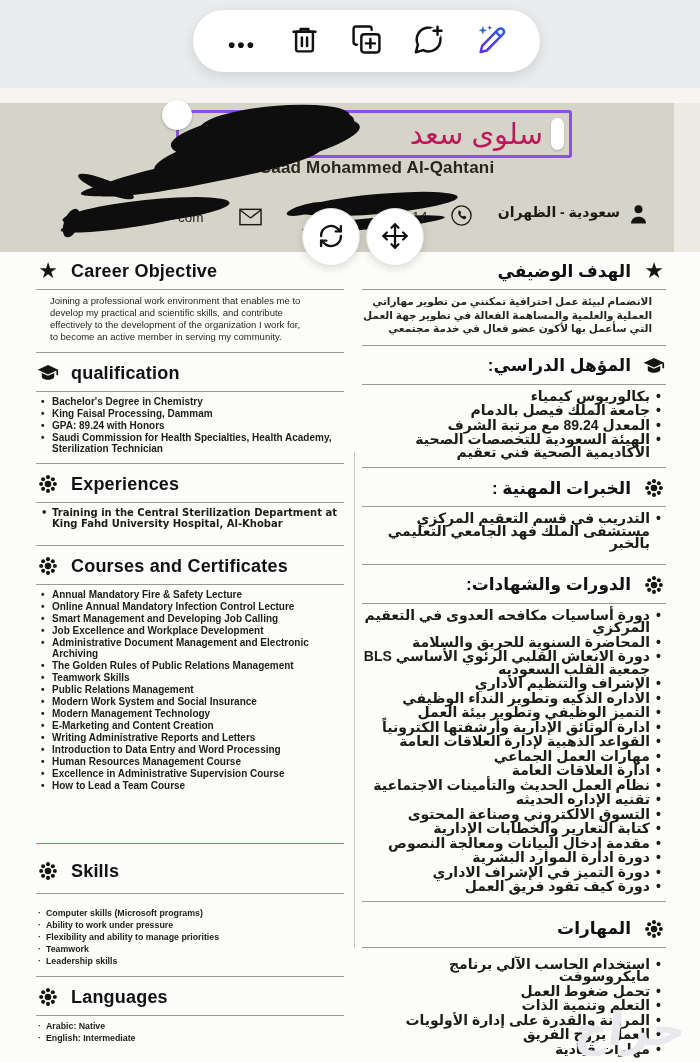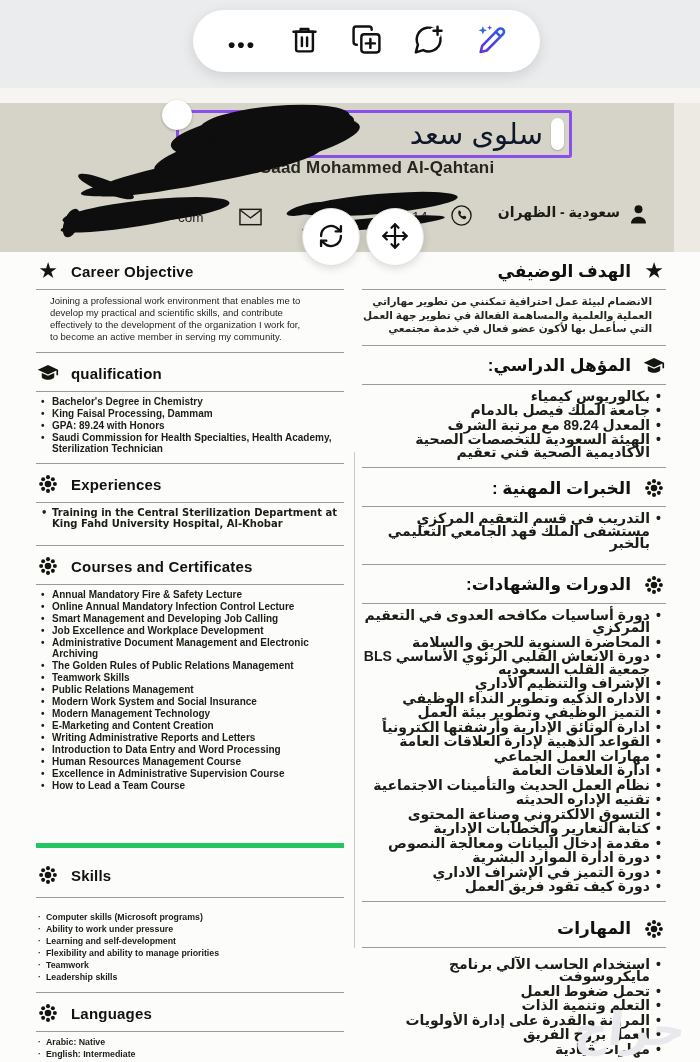--- a/index.html
+++ b/index.html
@@ -21,21 +21,21 @@
   .page-top-strip { position:absolute; top:88px; left:0; width:700px; height:15px; background:#f6f5f2; }
   .page-header { position:absolute; top:103px; left:0; width:700px; height:149px; background:#d6d4c8; }
   .header-right-edge { position:absolute; top:103px; right:0; width:26px; height:149px; background:#eceae2; }
 
   .selection-box { position:absolute; left:176px; top:7px; width:396px; height:48px;
     border:3px solid #8a4fe8; border-radius:3px; background:transparent; }
   .sel-handle-circle { position:absolute; left:-17px; top:-13px; width:30px; height:30px; border-radius:50%;
     background:#fff; box-shadow:0 1px 3px rgba(0,0,0,.25); }
   .sel-handle-bar { position:absolute; right:5px; top:5px; width:13px; height:32px; border-radius:7px;
     background:#fff; box-shadow:0 1px 2px rgba(0,0,0,.2); }
-  .name-ar { position:absolute; right:26px; top:0; font-size:29px; line-height:42px; color:#0f172a;
+  .name-ar { position:absolute; right:26px; top:0; font-size:29px; line-height:42px; color:#be185d;
     direction:rtl; font-weight:500; }
   .name-en { position:absolute; left:0; top:55px; width:100%; text-align:center; font-size:17px;
     font-weight:600; color:#26261f; letter-spacing:.2px; }
 
   .contact-row { position:absolute; left:0; top:97px; width:100%; height:40px; }
   .email-frag { position:absolute; left:178px; top:10px; font-size:13.5px; color:#222; font-weight:500; }
   .envelope-icon { position:absolute; left:239px; top:8px; width:23px; height:18px; }
   .phone-frag { position:absolute; left:390px; top:9px; font-size:13.5px; color:#222; font-weight:500; letter-spacing:.5px; }
   .phone-icon { position:absolute; left:450px; top:4px; width:23px; height:23px; }
   .location-txt { position:absolute; right:80px; top:4px; font-size:14px; font-weight:600; color:#1c1c16; direction:rtl; }
@@ -56,21 +56,21 @@
   .col { position:absolute; top:256px; }
   .col.left  { left:36px;  width:308px; }
   .col.right { left:362px; width:304px; direction:rtl; }
   .divider-v { position:absolute; left:354px; top:452px; width:1px; height:496px; background:#c9c9c9; }
 
   .sec { margin-bottom:2px; }
   .sec-head { display:flex; align-items:center; gap:11px; padding:3px 0 2px; }
   .sec-icon { width:24px; height:24px; flex:0 0 auto; display:flex; align-items:center; justify-content:center; }
   .sec-icon svg { width:22px; height:22px; }
   .star-glyph { font-size:22px; color:#15150f; line-height:1; }
-  .col.left .sec-title  { font-size:15px; font-weight:bold; color:#111; letter-spacing:.2px; }
+  .col.left .sec-title  { font-size:18px; font-weight:bold; color:#111; letter-spacing:.2px; }
   .col.right .sec-title { font-size:17px; font-weight:bold; color:#111; }
   .rule { height:1px; background:#9a9a98; margin:4px 0 5px; border:none; }
   .end-rule { margin-top:9px; }
 
   .para { font-size:9.5px; line-height:12px; color:#26261f; font-weight:500; margin:3px 0 5px; }
   .col.left .para { max-width:268px; padding-left:14px; }
   .col.right .para { font-size:10.5px; line-height:13.5px; font-weight:600; padding-right:14px; }
 
   ul.bullets, ul.dashes { list-style:none; margin:3px 0 5px; }
   .col.left ul.bullets li { font-size:10px; line-height:10.5px; font-weight:600; color:#1d1d17;
@@ -78,21 +78,21 @@
   .col.left ul.bullets li::before { content:"•"; position:absolute; left:5px; }
   .col.left [data-name="section-qualification"] li { font-size:9.5px; line-height:11.5px; }
   .col.left [data-name="section-experiences"] li { font-weight:500; font-family:"DejaVu Sans",sans-serif; font-size:8.8px; line-height:11px; }
   .col.right ul.bullets li { font-size:14px; line-height:12.5px; font-weight:600; color:#1d1d17;
     padding-right:16px; position:relative; margin-bottom:2px; }
   .col.right ul.bullets li::before { content:"•"; position:absolute; right:5px; }
   .col.right [data-name="section-courses-ar"] li { font-size:9.5px; line-height:11px; margin-bottom:1.5px; }
   ul.dashes li { font-size:8.8px; line-height:11px; font-weight:600; color:#1d1d17;
     padding-left:10px; position:relative; margin-bottom:1px; }
   ul.dashes li::before { content:"·"; position:absolute; left:2px; font-weight:bold; }
-  [data-name="section-skills"] { margin-top:52px; padding-top:12px; border-top:5px solid #22c55e; }
+  [data-name="section-skills"] { margin-top:52px; padding-top:12px; border-top:1px solid #22c55e; }
   [data-name="section-skills"] .sec-head { padding-bottom:6px; }
   [data-name="section-skills"] ul.dashes { margin-top:14px; }
   [data-name="section-skills-ar"] { margin-top:8px; padding-top:12px; border-top:1px solid #9a9a98; }
   [data-name="section-skills-ar"] ul.bullets { margin-top:10px; }
   [data-name="section-experiences"] .end-rule { margin-top:16px; }
   [data-name="section-experience-ar"] .end-rule { margin-top:14px; }
 
   .watermark { position:absolute; right:14px; bottom:6px; font-size:46px; font-weight:bold;
     color:#e9e9ed; direction:rtl; letter-spacing:-2px; transform:skewX(-6deg); }
 </style>
@@ -308,21 +308,20 @@
               <circle cx="12" cy="4.5" r="2.2"></circle>
               <circle cx="17.3" cy="6.7" r="2.2"></circle>
             </svg>
           </span>
           <h2 class="sec-title" data-name="section-title">Skills</h2>
         </div>
         <div class="rule" data-name="divider"></div>
         <ul class="dashes" data-name="dash-list">
           <li data-name="dash-item">Computer skills (Microsoft programs)</li>
           <li data-name="dash-item">Ability to work under pressure</li>
-          <li data-name="dash-item">Learning and self-development</li>
           <li data-name="dash-item">Flexibility and ability to manage priorities</li>
           <li data-name="dash-item">Teamwork</li>
           <li data-name="dash-item">Leadership skills</li>
         </ul>
         <div class="rule end-rule" data-name="divider"></div>
       </section>
       <section class="sec" data-name="section-languages">
         <div class="sec-head" data-name="section-header">
           <span class="sec-icon" data-name="seal-icon">
             <svg viewBox="0 0 24 24" fill="#15150f">

